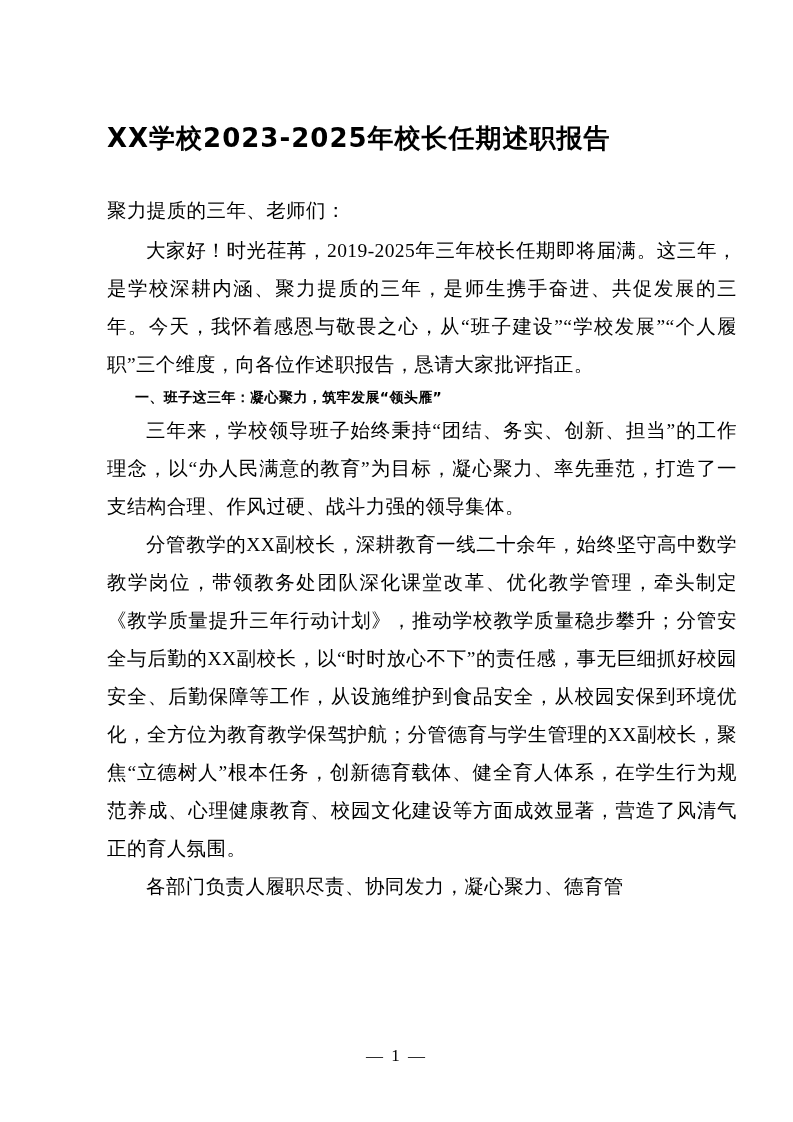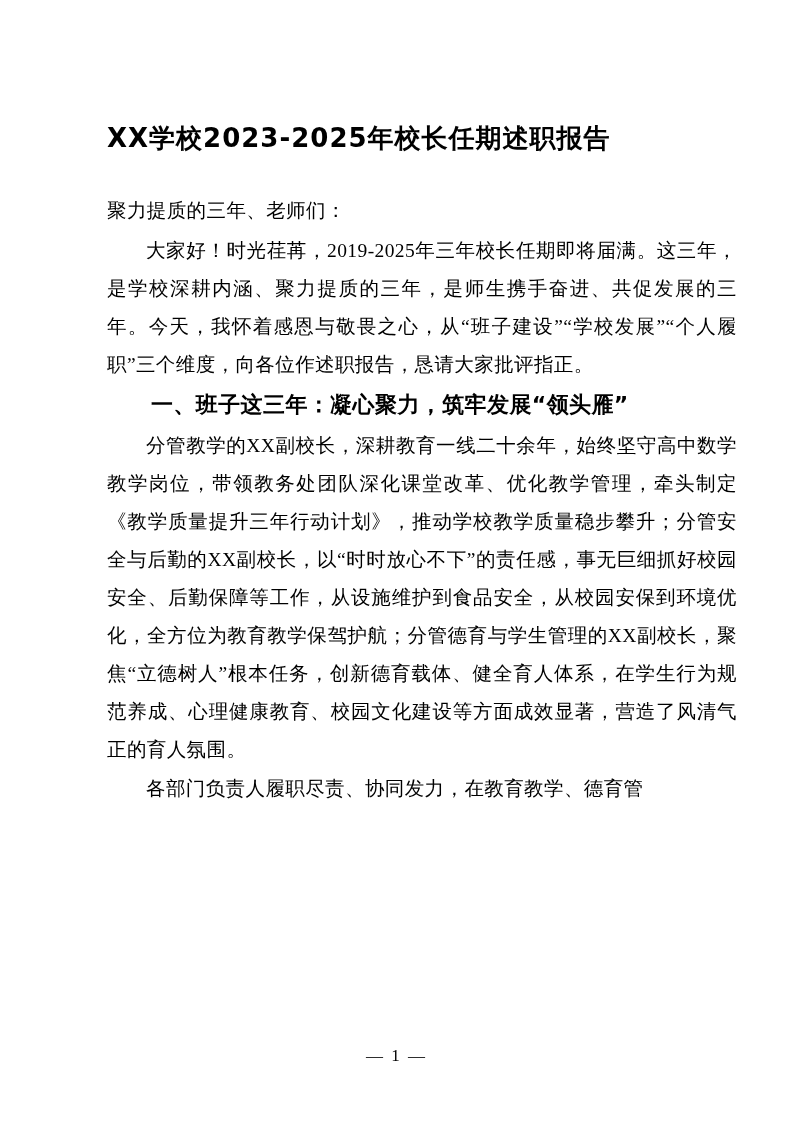--- a/index.html
+++ b/index.html
@@ -43,21 +43,21 @@
     line-height: 1.95;
     margin: 0;
     text-indent: 2em;
     text-align: justify;
     text-justify: inter-ideograph;
     letter-spacing: 0.4px;
   }
   p.section-head {
     font-family: "DejaVu Sans", "Liberation Sans", sans-serif;
     font-weight: bold;
-    font-size: 22px;
+    font-size: 14px;
     line-height: 1.95;
     margin: 0;
     text-indent: 2em;
     letter-spacing: 0.4px;
   }
   .footer {
     position: absolute;
     left: 0;
     right: 0;
     bottom: 56px;
@@ -73,20 +73,21 @@
 <div class="page">
 
   <h1 class="doc-title">XX学校2023-2025年校长任期述职报告</h1>
 
   <div class="salutation">聚力提质的三年、老师们：</div>
 
   <p class="body-par">大家好！时光荏苒，2019-2025年三年校长任期即将届满。这三年，是学校深耕内涵、聚力提质的三年，是师生携手奋进、共促发展的三年。今天，我怀着感恩与敬畏之心，从“班子建设”“学校发展”“个人履职”三个维度，向各位作述职报告，恳请大家批评指正。</p>
 
   <p class="section-head">一、班子这三年：凝心聚力，筑牢发展“领头雁”</p>
 
+  <p class="body-par">三年来，学校领导班子始终秉持“团结、务实、创新、担当”的工作理念，以“办人民满意的教育”为目标，凝心聚力、率先垂范，打造了一支结构合理、作风过硬、战斗力强的领导集体。</p>
 
   <p class="body-par">分管教学的XX副校长，深耕教育一线二十余年，始终坚守高中数学教学岗位，带领教务处团队深化课堂改革、优化教学管理，牵头制定《教学质量提升三年行动计划》，推动学校教学质量稳步攀升；分管安全与后勤的XX副校长，以“时时放心不下”的责任感，事无巨细抓好校园安全、后勤保障等工作，从设施维护到食品安全，从校园安保到环境优化，全方位为教育教学保驾护航；分管德育与学生管理的XX副校长，聚焦“立德树人”根本任务，创新德育载体、健全育人体系，在学生行为规范养成、心理健康教育、校园文化建设等方面成效显著，营造了风清气正的育人氛围。</p>
 
-  <p class="body-par">各部门负责人履职尽责、协同发力，在教育教学、德育管</p>
+  <p class="body-par">各部门负责人履职尽责、协同发力，凝心聚力、德育管</p>
 
   <div class="footer">— 1 —</div>
 
 </div>
 
 </body></html>

